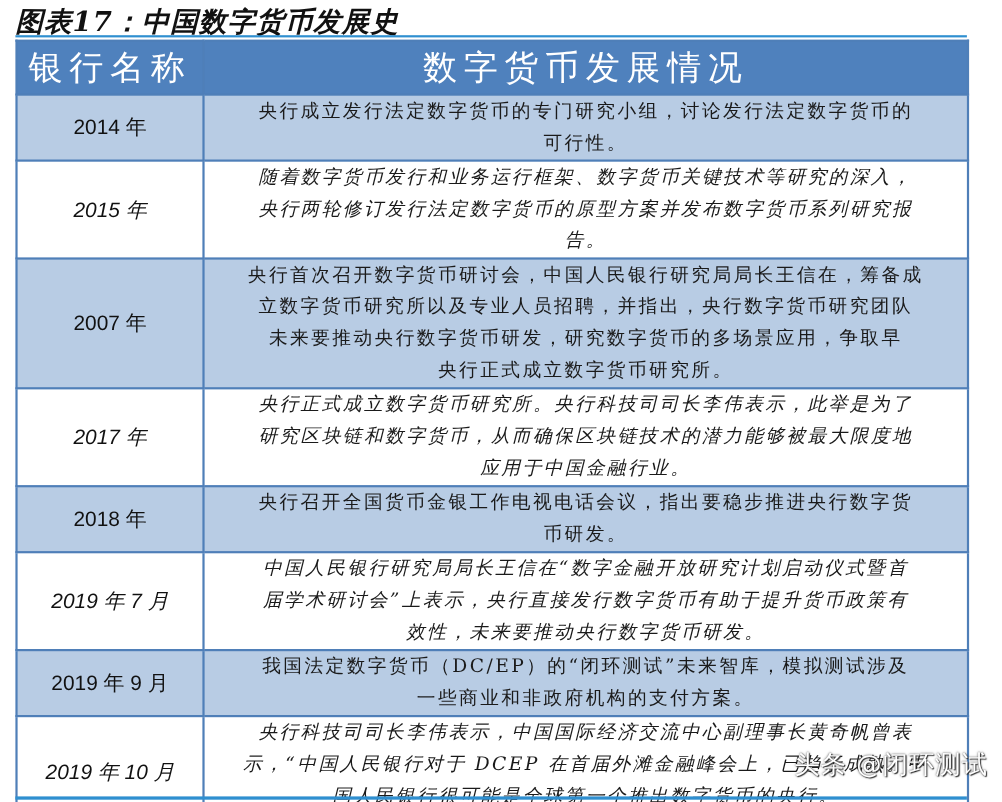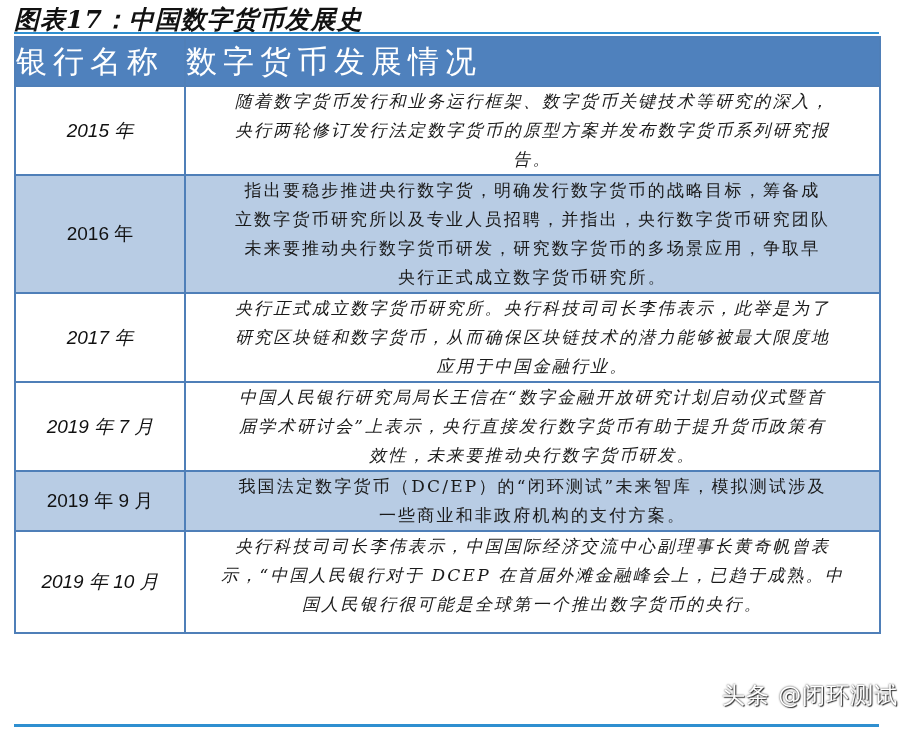--- a/index.html
+++ b/index.html
@@ -6,21 +6,21 @@
   body { width: 911px; height: 729px; position: relative; overflow: hidden;
          font-family: "DejaVu Serif", "Liberation Serif", serif; color: #1a1a1a; }
   .title { position: absolute; left: 14px; top: 3px; height: 28px;
            font-size: 25px; font-weight: bold; font-style: italic; letter-spacing: 1px;
            color: #111; white-space: nowrap; }
   .title-rule { position: absolute; left: 14px; top: 32px; width: 865px; height: 2px; background: #2f8fd0; }
   table.hist { position: absolute; left: 14px; top: 36px; width: 865px;
                border-collapse: collapse; table-layout: fixed; }
   table.hist td, table.hist th { border: 2px solid #4f7fb8; padding: 0; }
   table.hist th { background: #4f81bd; color: #ffffff; font-weight: normal;
-                  font-size: 31px; letter-spacing: 6px; height: 47px; text-align: left;
+                  font-size: 31px; letter-spacing: 6px; height: 47px; text-align: center;
                   font-family: "DejaVu Serif", serif; }
   td.year { font-family: "Liberation Sans", "DejaVu Sans", sans-serif; font-size: 19px;
             text-align: center; vertical-align: middle; color: #111; }
   td.desc { font-size: 17px; line-height: 29px; letter-spacing: 2.2px; text-align: center;
             vertical-align: top; padding: 0 10px 0 14px; color: #1a1a1a; }
   tr.shade td { background: #b8cce4; }
   tr.plain td { background: #ffffff; font-style: italic; }
   .bottom-rule { position: absolute; left: 14px; top: 724px; width: 865px; height: 3px; background: #2f8fd0; }
   .watermark { position: absolute; left: 722px; top: 680px; font-family: "DejaVu Sans", sans-serif;
                font-size: 23px; color: #ffffff; text-shadow: 0 0 2px #333, 1px 1px 1px #333;
@@ -37,43 +37,57 @@
       <col style="width:170px">
       <col style="width:695px">
     </colgroup>
   <thead>
     <tr>
       <th>银行名称</th>
       <th>数字货币发展情况</th>
     </tr>
   </thead>
   <tbody id="tbody">
+      <tr class="shade" style="height: 55px;">
+        <td class="year">2014 年</td>
+        <td class="desc">
+          <div>央行成立发行法定数字货币的专门研究小组，讨论发行法定数字货币的</div>
+          <div>可行性。</div>
+        </td>
+      </tr>
       <tr class="plain" style="height: 87px;">
         <td class="year">2015 年</td>
         <td class="desc">
           <div>随着数字货币发行和业务运行框架、数字货币关键技术等研究的深入，</div>
           <div>央行两轮修订发行法定数字货币的原型方案并发布数字货币系列研究报</div>
           <div>告。</div>
         </td>
       </tr>
       <tr class="shade" style="height: 109px;">
-        <td class="year">2016 年</td>
+        <td class="year">2007 年</td>
         <td class="desc">
-          <div>指出要稳步推进央行数字货，明确发行数字货币的战略目标，筹备成</div>
+          <div>央行首次召开数字货币研讨会，中国人民银行研究局局长王信在，筹备成</div>
           <div>立数字货币研究所以及专业人员招聘，并指出，央行数字货币研究团队</div>
           <div>未来要推动央行数字货币研发，研究数字货币的多场景应用，争取早</div>
           <div>央行正式成立数字货币研究所。</div>
         </td>
       </tr>
       <tr class="plain" style="height: 85px;">
         <td class="year">2017 年</td>
         <td class="desc">
           <div>央行正式成立数字货币研究所。央行科技司司长李伟表示，此举是为了</div>
           <div>研究区块链和数字货币，从而确保区块链技术的潜力能够被最大限度地</div>
           <div>应用于中国金融行业。</div>
+        </td>
+      </tr>
+      <tr class="shade" style="height: 58px;">
+        <td class="year">2018 年</td>
+        <td class="desc">
+          <div>央行召开全国货币金银工作电视电话会议，指出要稳步推进央行数字货</div>
+          <div>币研发。</div>
         </td>
       </tr>
       <tr class="plain" style="height: 84px;">
         <td class="year">2019 年 7 月</td>
         <td class="desc">
           <div>中国人民银行研究局局长王信在“数字金融开放研究计划启动仪式暨首</div>
           <div>届学术研讨会”上表示，央行直接发行数字货币有助于提升货币政策有</div>
           <div>效性，未来要推动央行数字货币研发。</div>
         </td>
       </tr>

